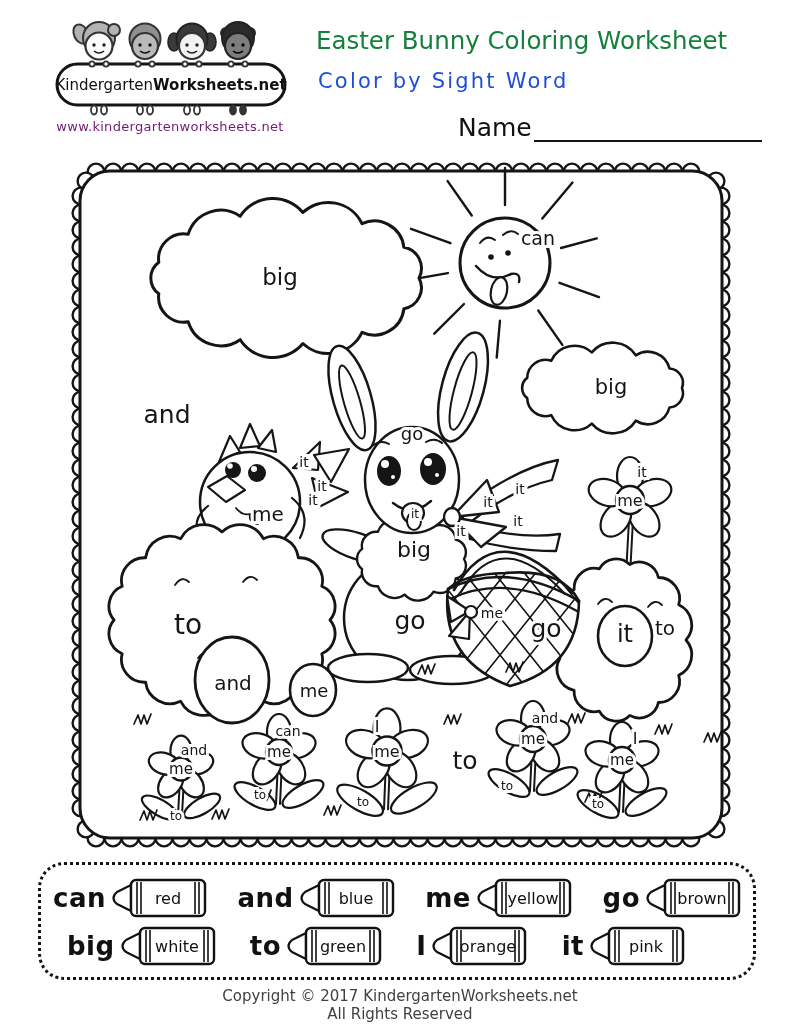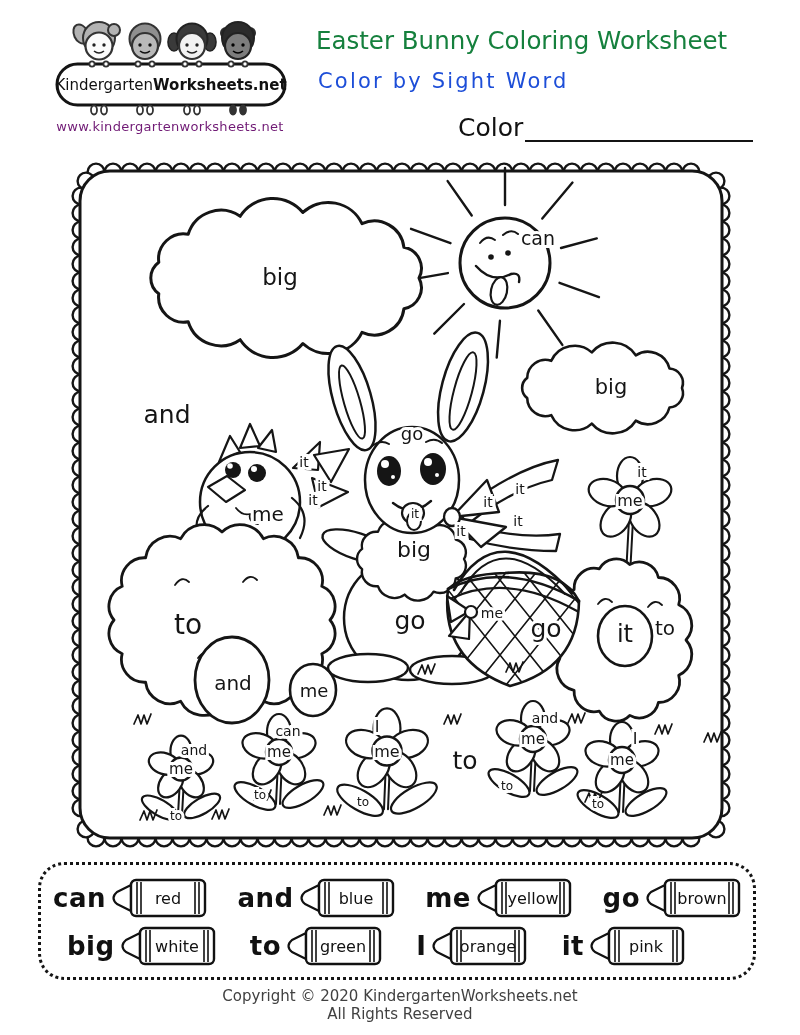--- a/index.html
+++ b/index.html
@@ -533,21 +533,21 @@
       <ellipse cx="231" cy="110" rx="3" ry="4.5" fill="#333"></ellipse>
         <ellipse cx="241" cy="110" rx="3" ry="4.5" fill="#333"></ellipse>
     </g>
     <text x="169" y="90" text-anchor="middle" font-size="15" fill="#111"><tspan>Kindergarten</tspan><tspan font-weight="bold">Worksheets.net</tspan></text>
   </svg>
 
   <div class="site-url">www.kindergartenworksheets.net</div>
   <div class="title">Easter Bunny Coloring Worksheet</div>
   <div class="subtitle">Color by Sight Word</div>
   <div class="name-row">
-    <span>Color</span>
+    <span>Name</span>
       <span class="name-line"></span>
   </div>
 
   <div class="key-box" id="key-box">
       <div class="key-row">
         <div class="key-item">
           <span class="key-word">can</span>
           <svg width="102" height="44" viewBox="0 0 102 44">
             <path d="M24,9 L10,16 Q3,22 10,28 L24,35 Z" fill="#fff" stroke="#111" stroke-width="2.2" stroke-linejoin="round"></path>
             <rect x="24" y="4" width="74" height="36" rx="5" fill="#fff" stroke="#111" stroke-width="2.4"></rect>
@@ -641,16 +641,16 @@
             <line x1="34" y1="6" x2="34" y2="38" stroke="#111" stroke-width="1.6"></line>
             <line x1="88" y1="6" x2="88" y2="38" stroke="#111" stroke-width="1.6"></line>
             <line x1="92" y1="6" x2="92" y2="38" stroke="#111" stroke-width="1.6"></line>
             <text x="61" y="28" text-anchor="middle" font-size="16" fill="#111">pink</text>
           </svg>
         </div>
       </div>
     </div>
 
   <div class="footer">
-    <div>Copyright © 2020 KindergartenWorksheets.net</div>
+    <div>Copyright © 2017 KindergartenWorksheets.net</div>
     <div>All Rights Reserved</div>
   </div>
 </div>
 
 </body></html>

